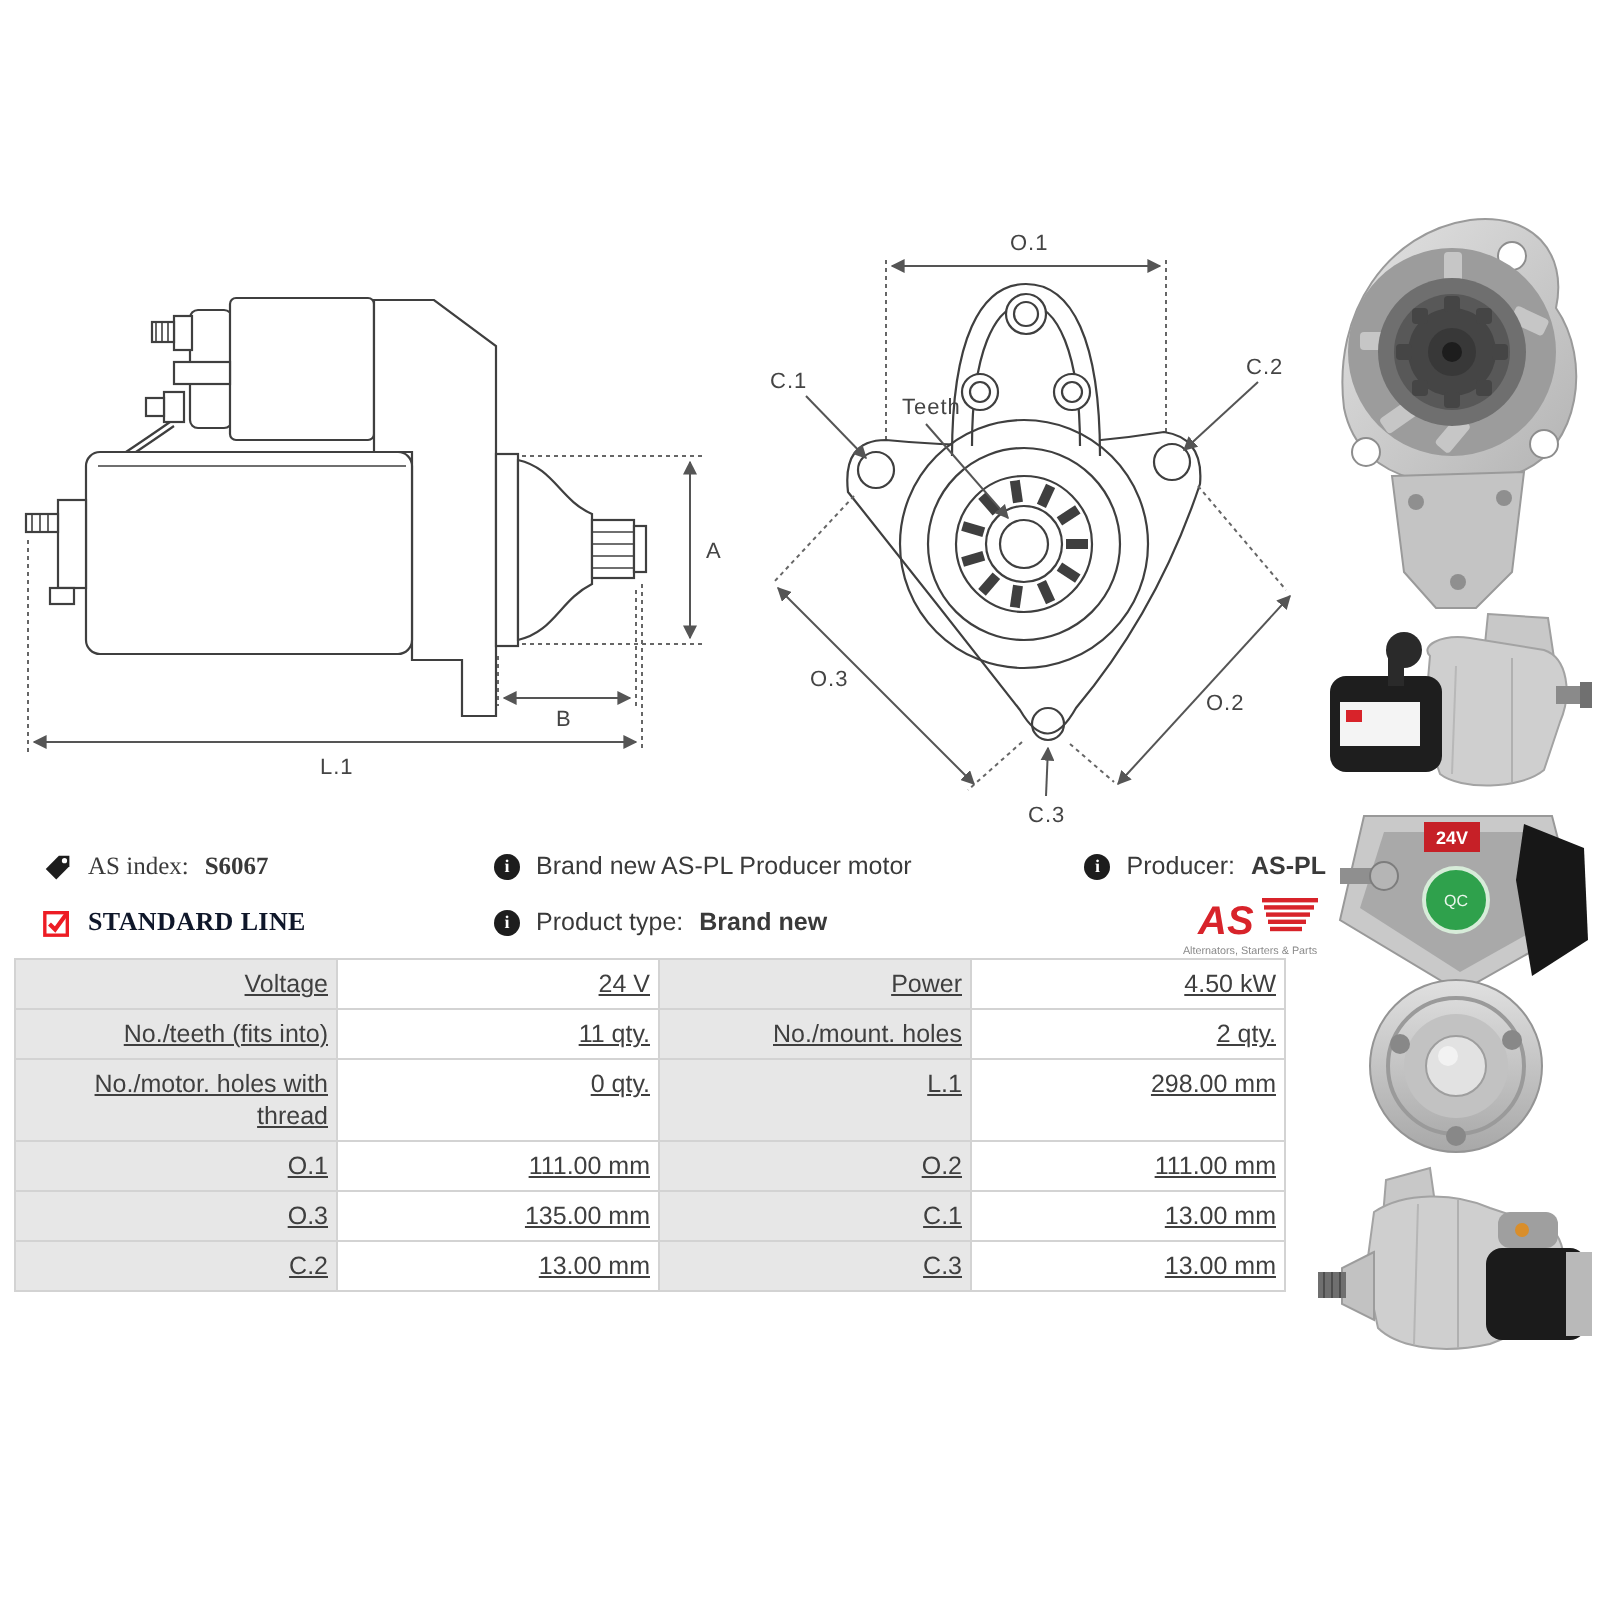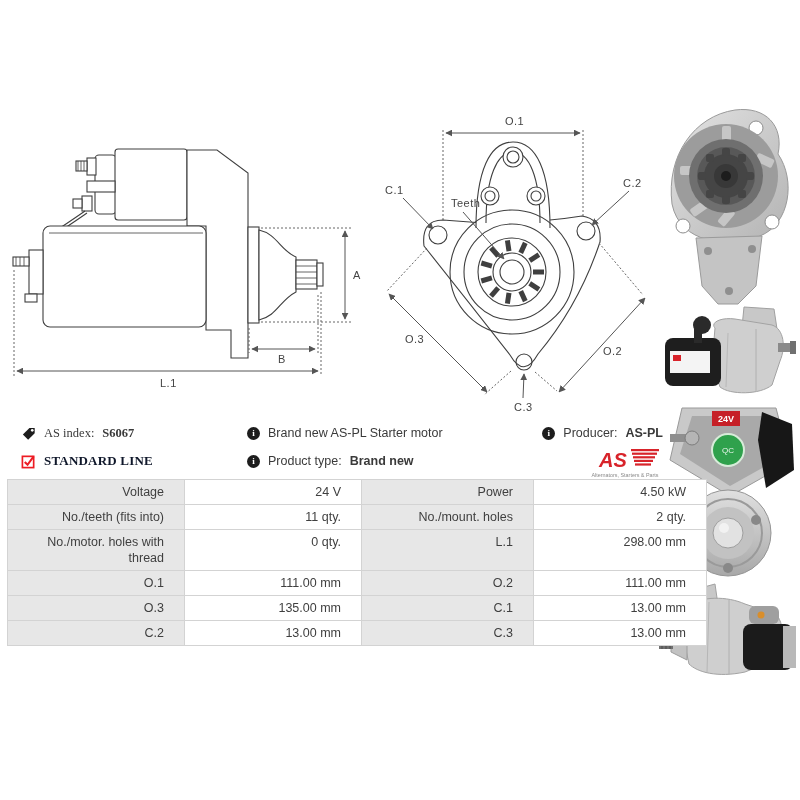--- a/index.html
+++ b/index.html
@@ -25,21 +25,21 @@
   .red{color:#0f172a;font-weight:bold;font-size:13px;letter-spacing:.2px;}
   #info-left{position:absolute;left:21px;top:423px;display:flex;flex-direction:column;gap:8px;font-family:Liberation Serif, serif;}
   #info-mid {position:absolute;left:247px;top:423px;display:flex;flex-direction:column;gap:8px;}
   #info-right{position:absolute;right:137px;top:423px;display:flex;flex-direction:column;
               align-items:flex-end;gap:2px;width:160px;}
   #info-right .info-line{justify-content:flex-end;}
 
   
   #spec{position:absolute;left:7px;top:479px;border-collapse:collapse;table-layout:fixed;}
   #spec td{border:1px solid #d3d3d3;font-size:12.5px;text-align:right;
-           padding:4px 20px 4px 4px;line-height:16px;vertical-align:top;color:#3f3f3f;}
+           padding:4px 4px 4px 4px;line-height:16px;vertical-align:top;color:#3f3f3f;text-decoration:underline;}
   #spec td.lab{background:#e7e7e7;}
   #spec td.val{background:#fff;}
   .c1{width:152px;} .c2{width:152px;} .c3{width:147px;margin-top:16px;} .c4{width:148px;}
 
   
   .photo{position:absolute;}
 </style>
 </head>
 <body>
 
@@ -277,21 +277,21 @@
         <rect x="1.5" y="2.5" width="12" height="12" fill="none" stroke="#ed1c24" stroke-width="1.8"></rect>
         <path d="M4,8.5 L7,11.5 L13.5,2.5" fill="none" stroke="#ed1c24" stroke-width="2.2"></path>
       </svg>
       <span class="red">STANDARD LINE</span>
     </div>
   </div>
 
   <div id="info-mid">
     <div class="info-line">
       <span class="iico">i</span>
-      <span>Brand new AS-PL Starter motor</span>
+      <span>Brand new AS-PL Producer motor</span>
     </div>
     <div class="info-line">
       <span class="iico">i</span>
       <span>Product type:</span>
         <b>Brand new</b>
     </div>
   </div>
 
   <div id="info-right">
     <div class="info-line">

